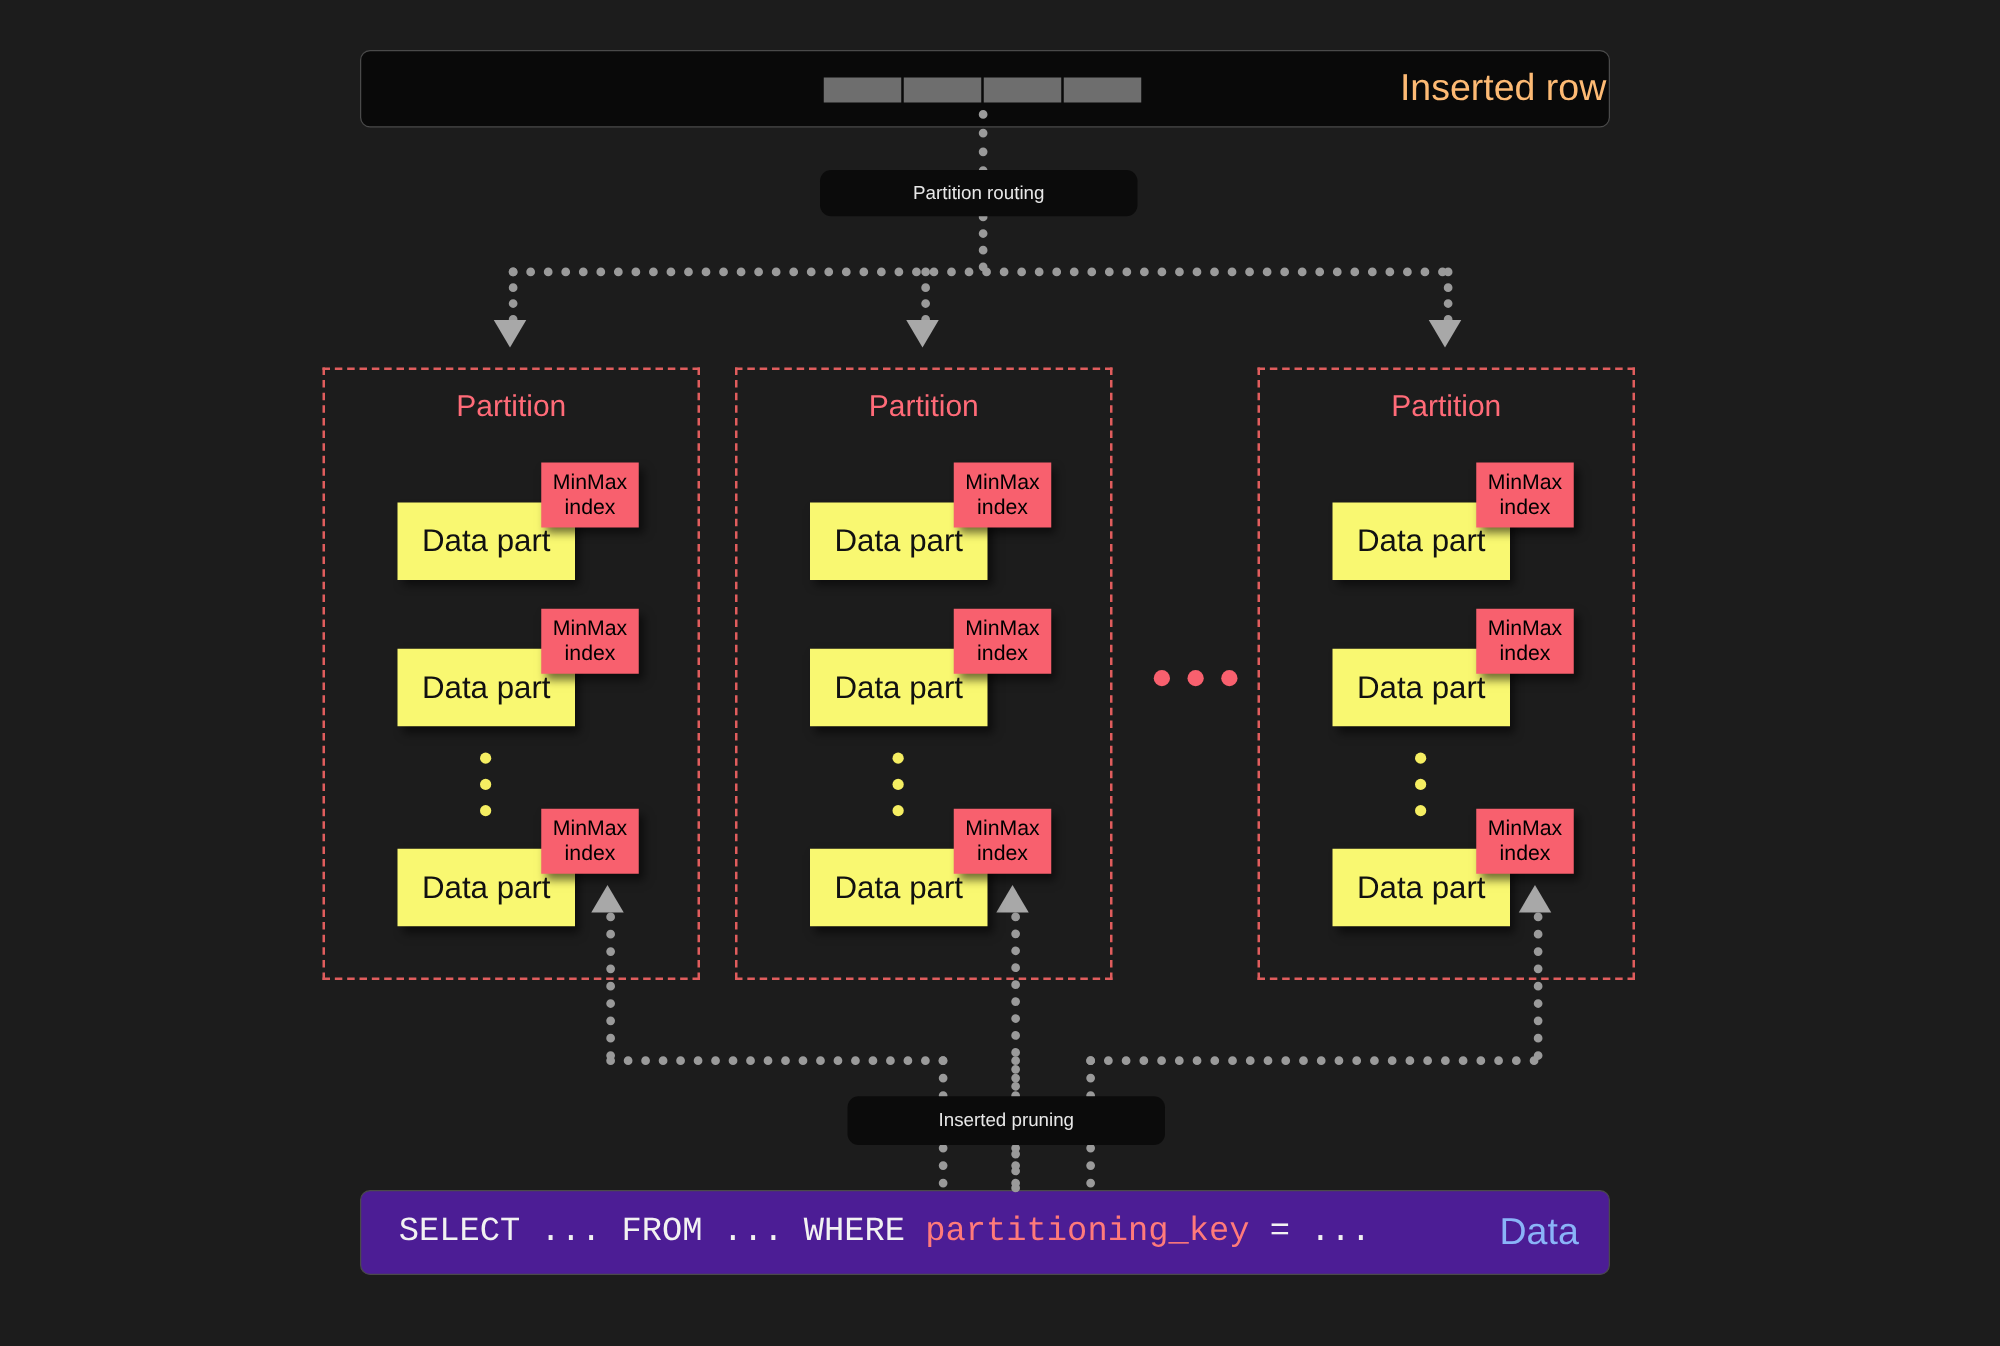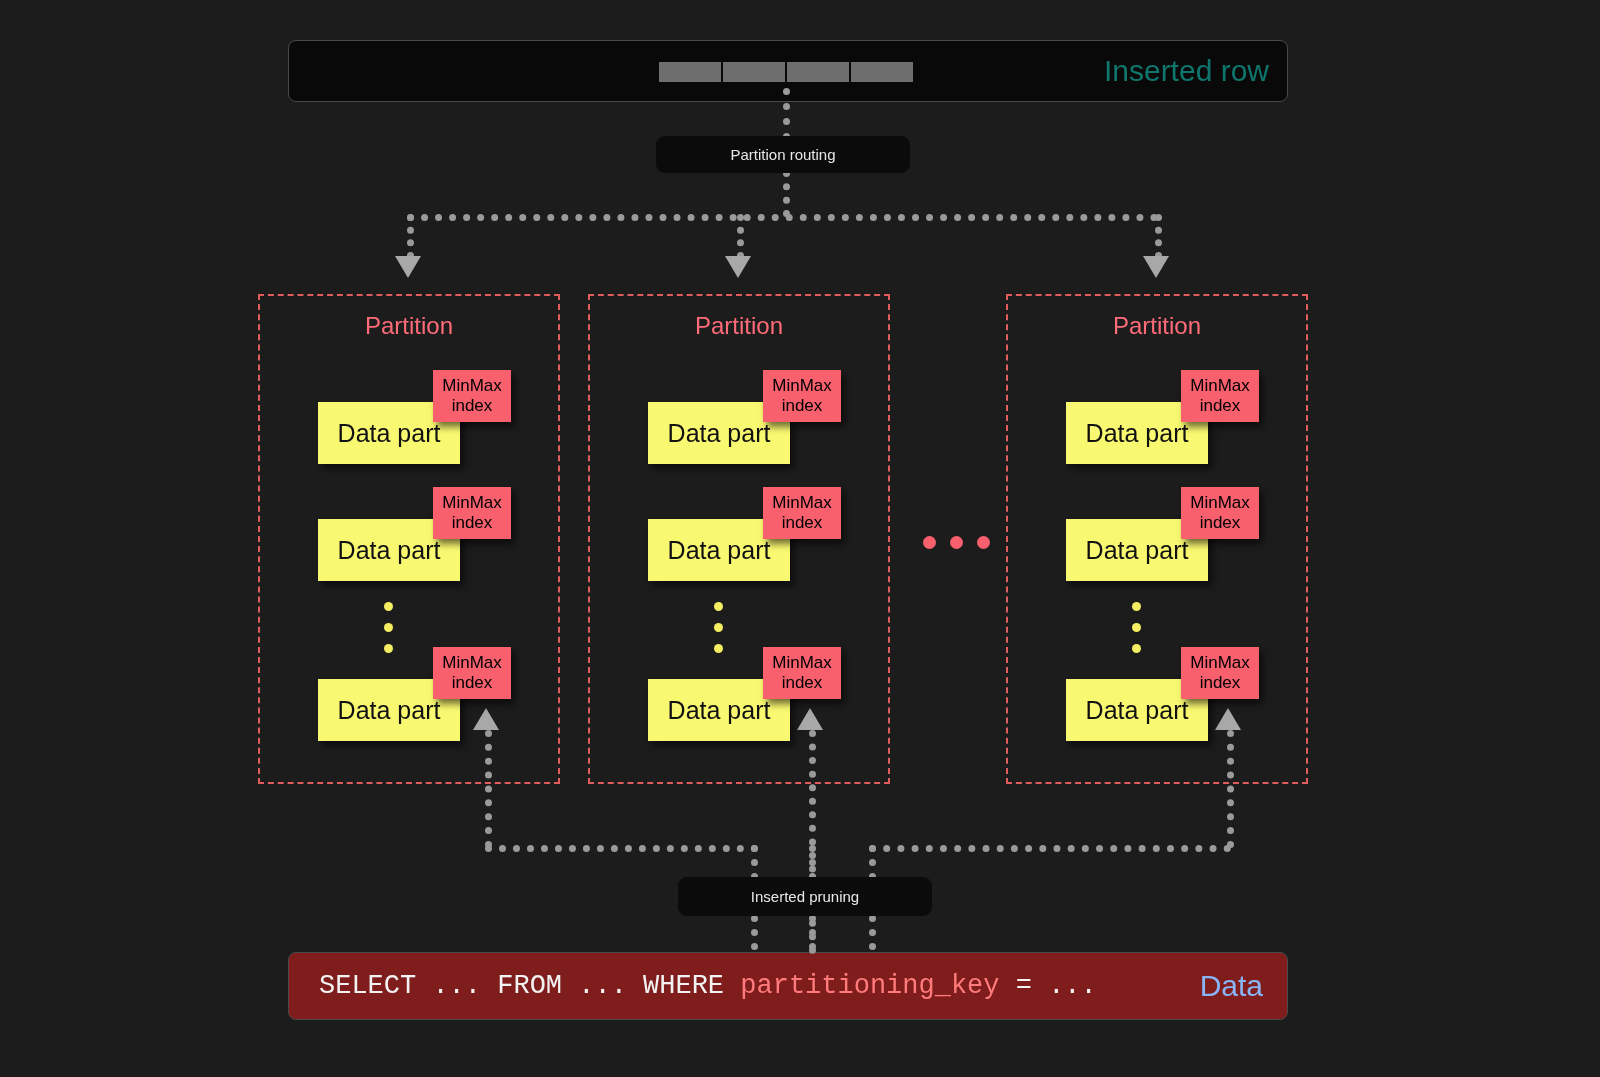--- a/index.html
+++ b/index.html
@@ -37,24 +37,24 @@
     display: flex;
     gap: 2px;
   }
   .row-cell {
     width: 62px;
     height: 20px;
     background: #6e6e6e;
   }
   .row-bar-label {
     position: absolute;
-    right: 18px;
+    right: 2px;
     top: 50%;
     transform: translateY(-50%);
-    color: #0f766e;
+    color: #fdba74;
     font-size: 30px;
     white-space: nowrap;
   }
 
   
   .badge {
     position: absolute;
     background: #0b0b0b;
     border-radius: 9px;
     color: #e8e8e8;
@@ -183,21 +183,21 @@
     background: #f8606e;
   }
 
   
   .query-bar {
     position: absolute;
     left: 288px;
     top: 952px;
     width: 1000px;
     height: 68px;
-    background: #7f1d1d;
+    background: #4c1d95;
     border: 1px solid #4a4a4a;
     border-radius: 8px;
     padding-left: 24px;
   }
   .query-sql {
     position: absolute;
     left: 30px;
     top: 50%;
     transform: translateY(-50%);
     font-family: "Liberation Mono", monospace;

